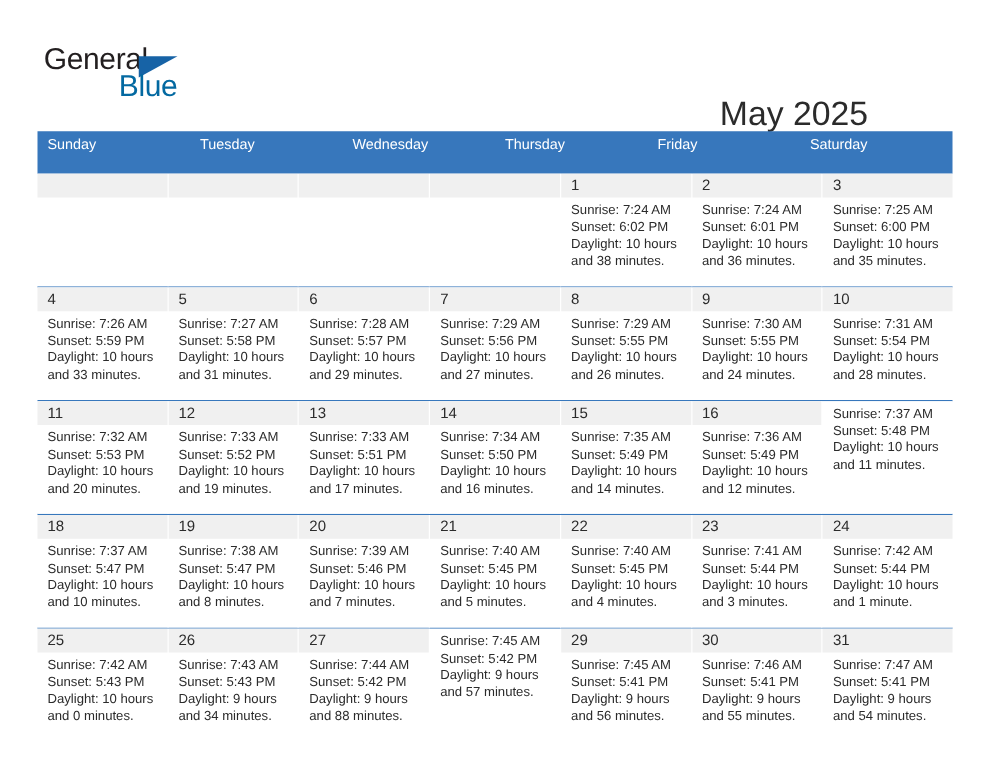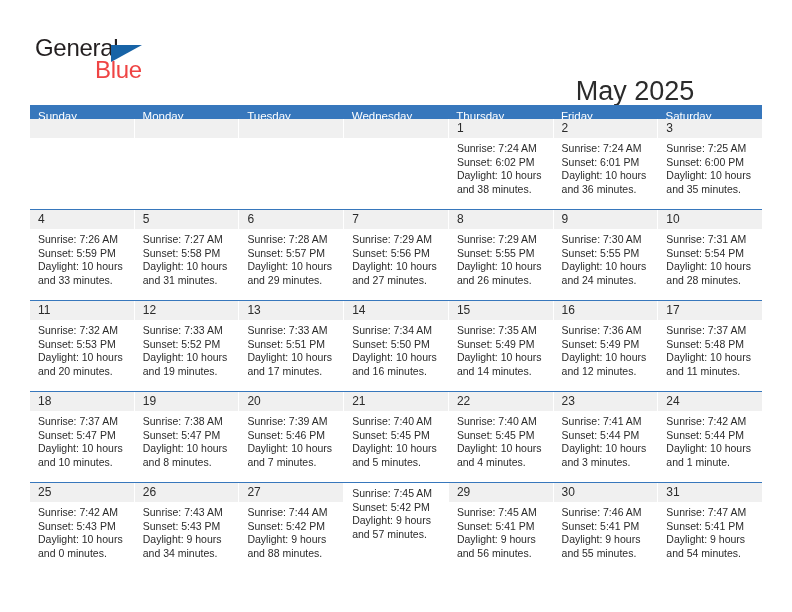--- a/index.html
+++ b/index.html
@@ -50,21 +50,21 @@
     height: 0;
     border-left: 31px solid #1763a6;
     border-bottom: 17px solid transparent;
   }
   .logo-blue {
     position: absolute;
     left: 60px;
     top: 22px;
     font-size: 24px;
     letter-spacing: -0.3px;
-    color: #ef4444;
+    color: #0369a1;
     font-family: "Liberation Sans", sans-serif;
   }
   .title-block {
     position: absolute;
     right: 0;
     top: 0;
     text-align: left;
     margin-top: 44px;
   }
   .cal-title {
@@ -86,21 +86,21 @@
   .calendar {
     position: absolute;
     left: 30px;
     top: 105px;
     width: 732px;
   }
   .weekdays {
     display: flex;
     width: 100%;
     background: #3777bc;
-    height: 14px;
+    height: 34px;
   }
   .weekday {
     flex: 1 1 0;
     color: #ffffff;
     font-size: 11.5px;
     line-height: 22px;
     padding-left: 8px;
     overflow: hidden;
     white-space: nowrap;
   }
@@ -154,21 +154,20 @@
       <div class="cal-title">May 2025</div>
       <div class="cal-subtitle">Linares, Maule Region, Chile</div>
     </div>
 
   </div>
 
   <div class="calendar">
 
     <div class="weekdays">
       <div class="weekday">Sunday</div>
-      <div class="weekday">Monday</div>
       <div class="weekday">Tuesday</div>
       <div class="weekday">Wednesday</div>
       <div class="weekday">Thursday</div>
       <div class="weekday">Friday</div>
       <div class="weekday">Saturday</div>
     </div>
 
     <div id="weeks-container">
         <div class="week">
           <div class="day empty">
@@ -349,21 +348,20 @@
           <div class="day">
             <div class="day-head">16</div>
             <div class="day-body">
               <div>Sunrise: 7:36 AM</div>
               <div>Sunset: 5:49 PM</div>
               <div>Daylight: 10 hours</div>
               <div>and 12 minutes.</div>
             </div>
           </div>
           <div class="day">
-            <div class="day-head">17</div>
             <div class="day-body">
               <div>Sunrise: 7:37 AM</div>
               <div>Sunset: 5:48 PM</div>
               <div>Daylight: 10 hours</div>
               <div>and 11 minutes.</div>
             </div>
           </div>
         </div>
         <div class="week">
           <div class="day">

